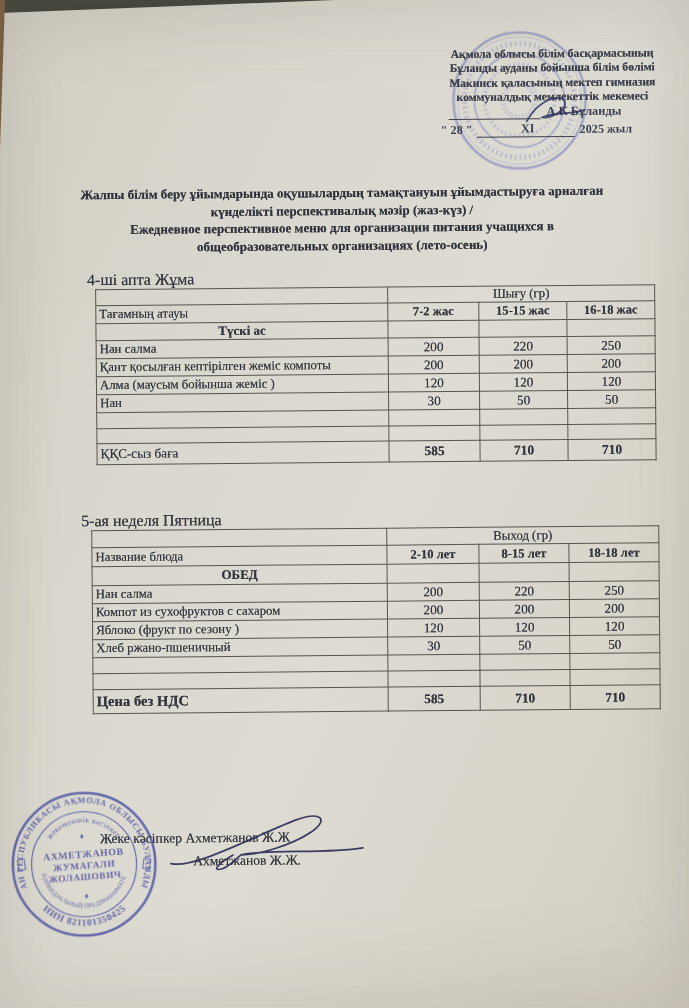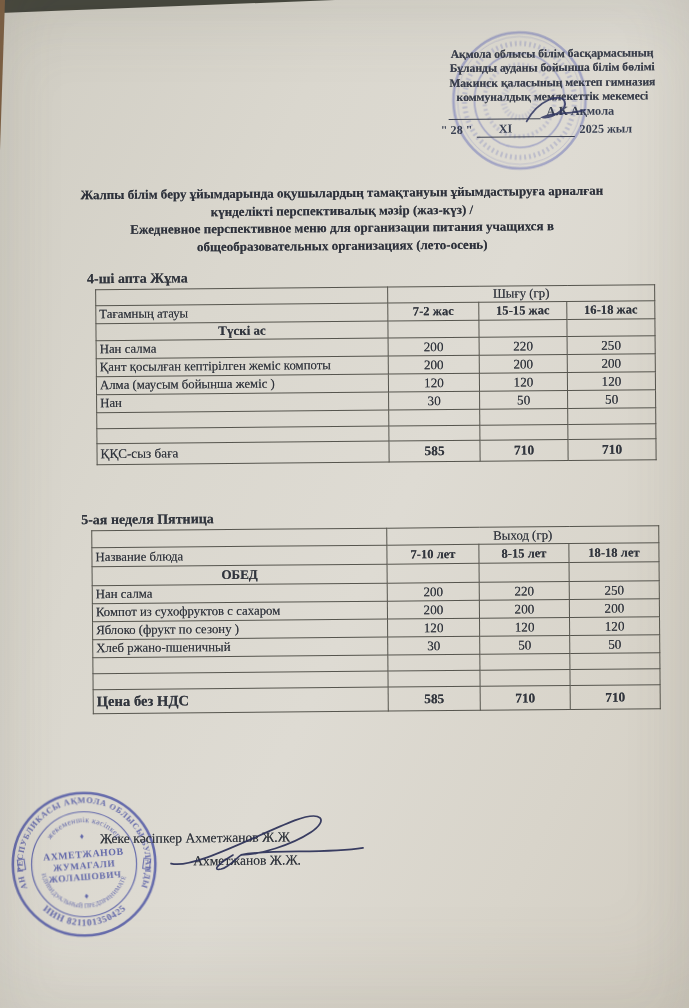--- a/index.html
+++ b/index.html
@@ -16,31 +16,31 @@
   .abs{position:absolute;}
   .ink{text-shadow:0 0 0.5px rgba(52,56,66,.75);}
 
   
   .gov{top:49px;left:420px;width:272px;text-align:center;font-weight:bold;
        font-size:11.6px;line-height:14.4px;color:#3a3f4d;z-index:2;}
   .sig-line{top:106px;left:452px;width:236px;display:flex;align-items:flex-end;
        font-size:12.4px;font-weight:bold;color:#394052;z-index:2;}
   .date-line{top:124px;left:444px;width:246px;display:flex;align-items:flex-end;
        font-size:12.2px;font-weight:bold;color:#394052;z-index:2;}
-  .useg{display:inline-block;border-bottom:1.2px solid #3c4150;text-align:center;
+  .useg{display:inline-block;border-bottom:1.2px solid #3c4150;text-align:right;
        line-height:13px;height:14px;}
   .seal{top:28px;left:450px;width:146px;height:148px;opacity:.52;z-index:1;filter:blur(.4px);}
   .sig-svg-top{top:95px;left:524px;width:82px;height:36px;z-index:3;opacity:.85;}
 
   
   .title{top:184px;left:0;right:0;text-align:center;font-weight:bold;
        font-size:13px;line-height:17.6px;color:#2e323c;}
 
   
-  .tbl-head{font-weight:bold;font-size:14px;color:#31353d;}
+  .tbl-head{font-weight:normal;font-size:16px;color:#31353d;}
   table{border-collapse:collapse;table-layout:fixed;}
   td{border:1px solid #56554e;padding:0 3px;overflow:hidden;white-space:nowrap;
      font-size:12.8px;vertical-align:middle;}
   td.center{text-align:center;}
   td.agehead{text-align:center;font-weight:bold;font-size:12.6px;}
   td.section{text-align:center;font-weight:bold;font-size:13px;}
   td.num{text-align:center;font-size:13.2px;}
   td.bold{font-weight:bold;font-size:13.4px;}
   .total-name-ru{font-weight:bold;font-size:14.6px;}
 
@@ -76,21 +76,21 @@
 
     <div class="abs gov ink">
       <div>Ақмола облысы білім басқармасының</div>
       <div>Бұланды ауданы бойынша білім бөлімі</div>
       <div>Макинск қаласының мектеп гимназия</div>
       <div>коммуналдық мемлекеттік мекемесі</div>
     </div>
 
     <div class="abs sig-line">
       <span class="useg" style="width:92px"></span>
-      <span style="padding-left:6px">А.К Ақмола</span>
+      <span style="padding-left:6px">А.К Бұланды</span>
     </div>
 
     <svg class="abs sig-svg-top" viewBox="0 0 82 36">
       <path d="M6,28 C18,6 40,0 44,8 C48,16 30,26 22,24 C34,18 52,22 64,17" fill="none" stroke="#2f3560" stroke-width="1.8" stroke-linecap="round"></path>
     </svg>
 
     <div class="abs date-line">
       <span>" 28 "</span>
       <span class="useg" style="width:58px;margin-left:4px"><i style="font-style:normal">XI</i></span>
       <span class="useg" style="width:40px"></span>
@@ -184,21 +184,21 @@
           <col style="width:90px">
           <col style="width:90px">
         </colgroup>
       <tbody>
           <tr style="height:17px">
         <td></td>
         <td class="center" colspan="3">Выход (гр)</td>
       </tr>
       <tr style="height:19px">
         <td>Название блюда</td>
-        <td class="agehead">7-10 лет</td>
+        <td class="agehead">2-10 лет</td>
         <td class="agehead">8-15 лет</td>
         <td class="agehead">18-18 лет</td>
       </tr>
       <tr style="height:19px">
         <td class="section">ОБЕД</td>
         <td></td>
             <td></td>
             <td></td>
       </tr>
       <tr style="height:18px">

